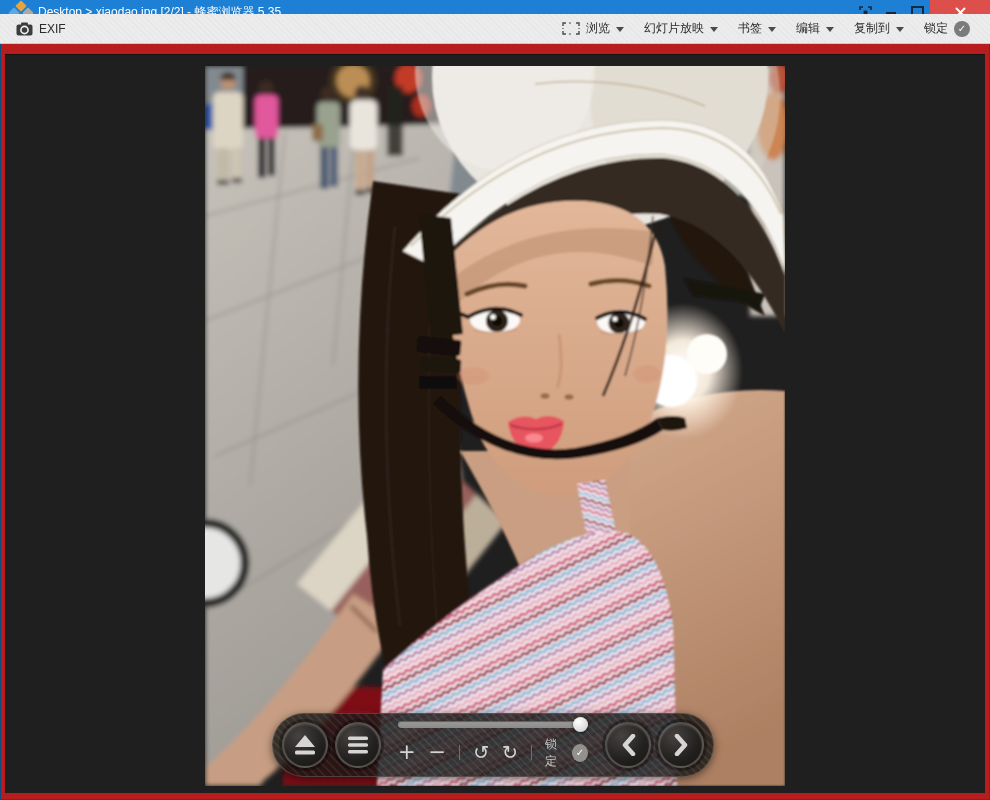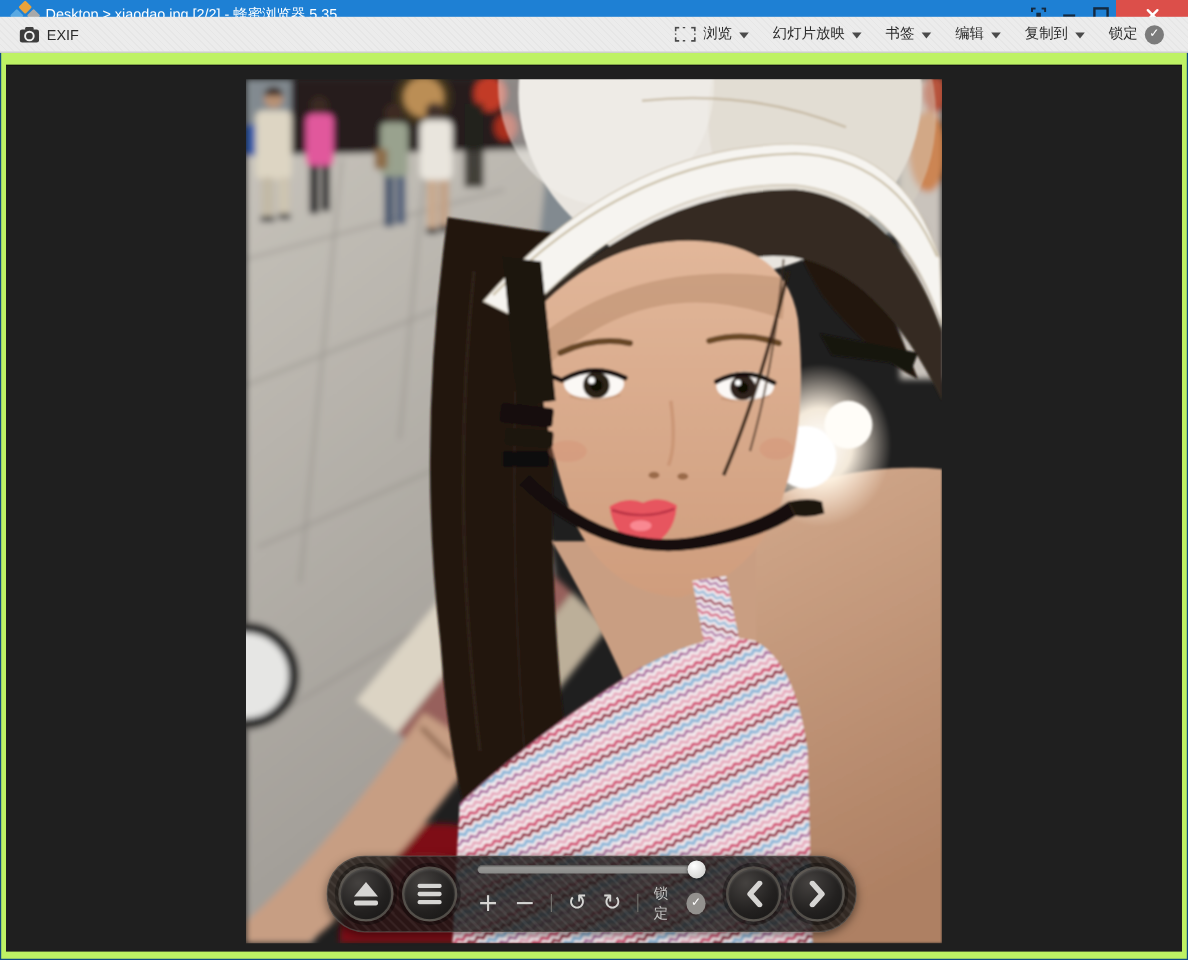--- a/index.html
+++ b/index.html
@@ -1,17 +1,17 @@
 <!DOCTYPE html>
 <html><head>
 <meta charset="utf-8">
 <style>
   html,body{margin:0;padding:0;width:990px;height:800px;overflow:hidden;
     font-family:"Liberation Sans","DejaVu Sans",sans-serif;}
-  .window{position:relative;width:990px;height:800px;background:#bef264;box-shadow:inset 0 0 0 1px #0f4c82;}
+  .window{position:relative;width:990px;height:800px;background:#b91c1c;box-shadow:inset 0 0 0 1px #0f4c82;}
 
   
   .titlebar{position:absolute;left:0;top:0;width:990px;height:25px;background:#1e80d4;
     display:flex;align-items:center;}
   .app-icon{position:relative;width:22px;height:22px;margin:1px 6px 0 10px;flex:0 0 auto;}
   .app-icon i{position:absolute;width:8px;height:8px;transform:rotate(45deg);border-radius:1px;}
   .ai-top{left:7px;top:0;background:#e8a33c;}
   .ai-left{left:0;top:7px;background:#5aa9e2;}
   .ai-right{left:14px;top:7px;background:#a9a9a9;}
   .ai-bottom{left:7px;top:14px;background:#5cb232;}

